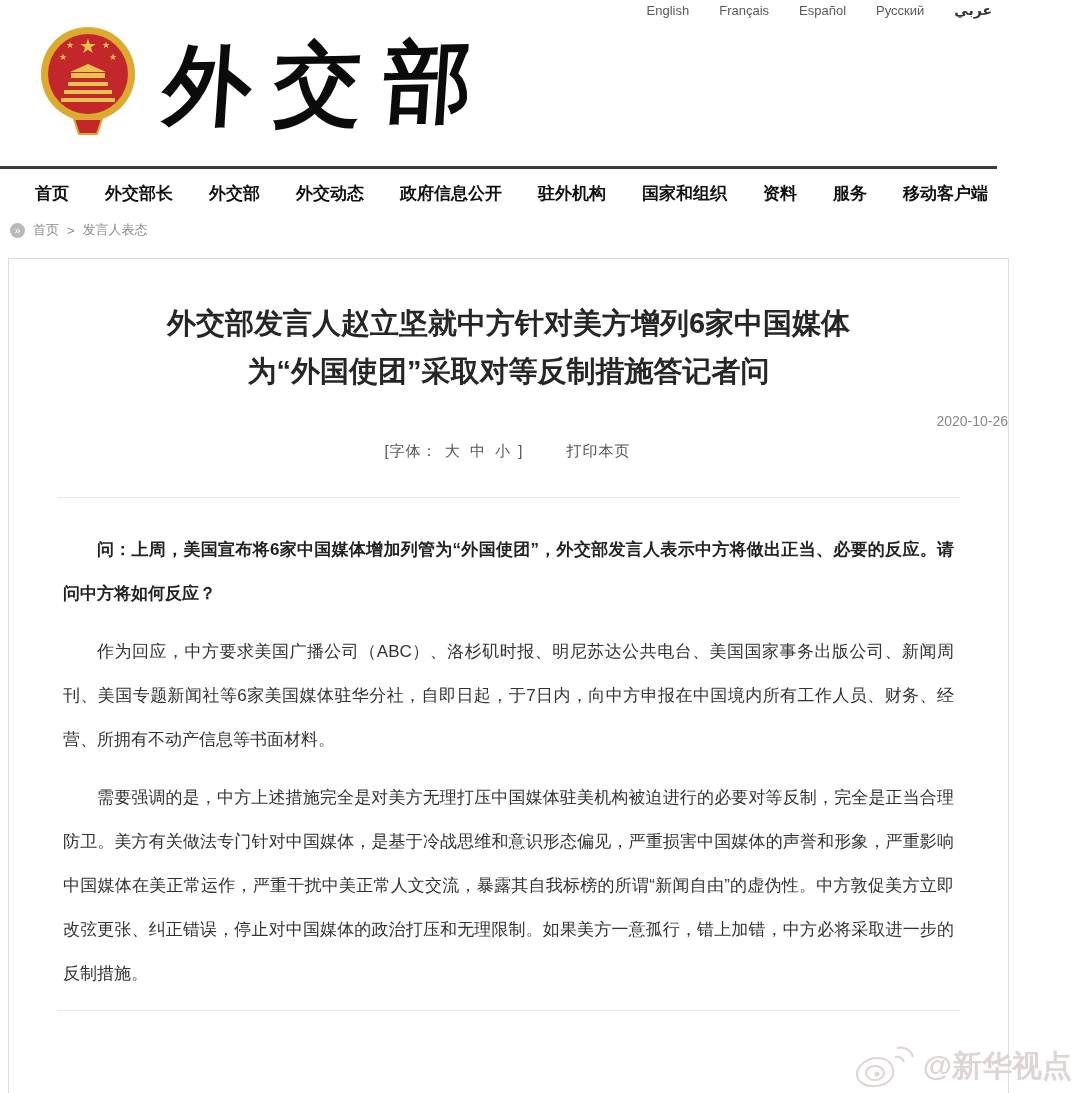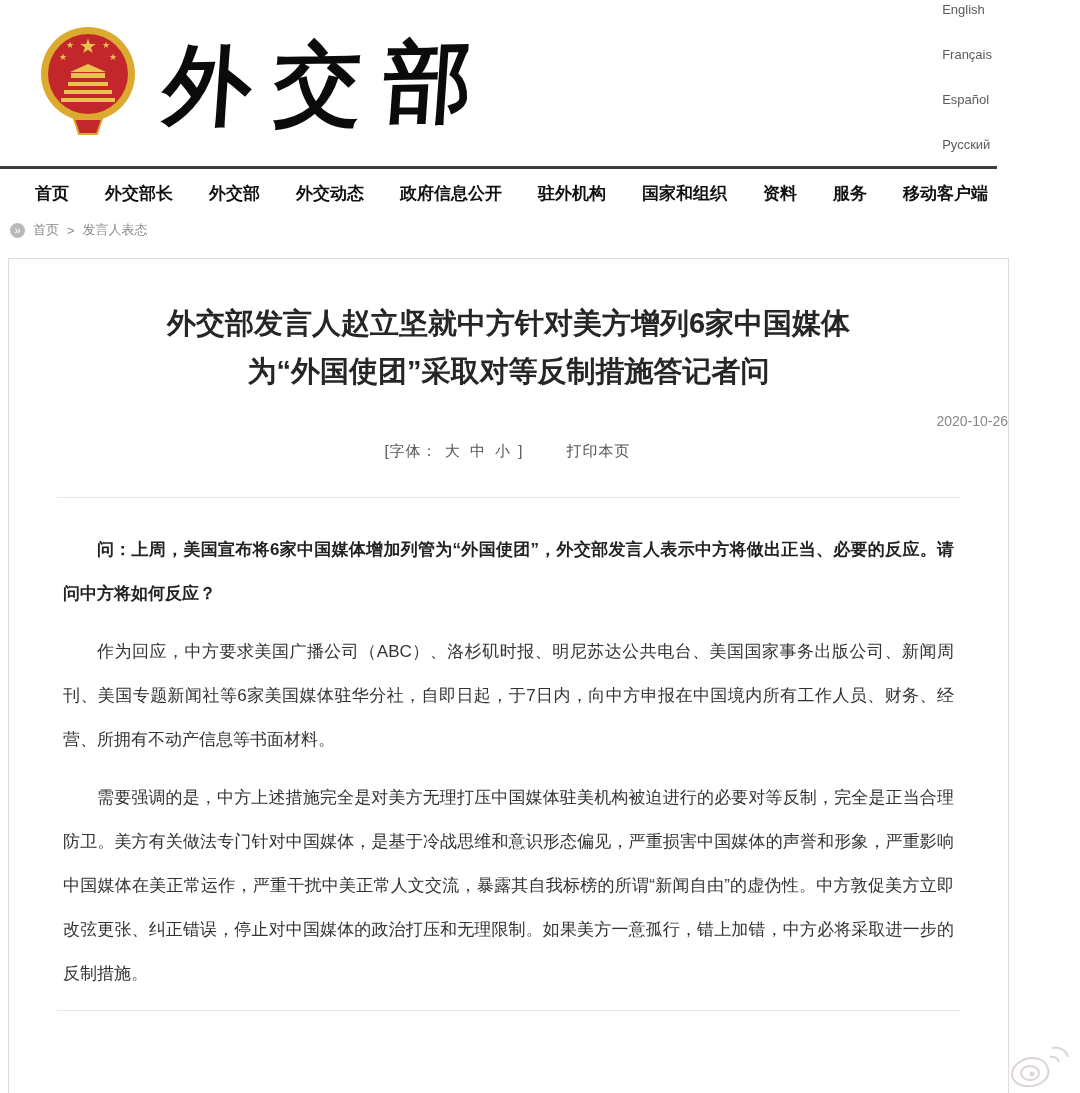--- a/index.html
+++ b/index.html
@@ -8,22 +8,22 @@
     width: 1080px; height: 1093px;
     position: relative;
     overflow: hidden;
     font-family: "Liberation Sans", "DejaVu Sans", sans-serif;
     color: #333;
   }
 
   
   .lang-bar {
     position: absolute; top: 2px; right: 88px;
-    display: flex; gap: 30px; align-items: flex-start;
-    font-size: 13px; color: #5a5a5a; flex-direction: column;
+    display: flex; gap: 30px; align-items: flex-end;
+    font-size: 13px; color: #5a5a5a;
   }
   .lang-bar a { color: #5a5a5a; text-decoration: none; cursor: pointer; }
   .lang-bar a.lang-ar { font-weight: bold; color: #333; font-size: 14px; }
 
   
   .masthead {
     position: absolute; top: 24px; left: 38px;
     display: flex; align-items: flex-start; gap: 26px;
     cursor: pointer;
   }
@@ -192,13 +192,14 @@
 </main>
 
 <div class="watermark">
   <svg width="62" height="46" viewBox="0 0 62 46" xmlns="http://www.w3.org/2000/svg" fill="none" stroke="#ded4d4" stroke-width="2">
     <path d="M38 26 C40 34 33 42 21 43 C10 44 2 39 2 31 C2 23 12 15 22 15 C32 15 36 19 38 26 Z"></path>
     <ellipse cx="20" cy="30" rx="9" ry="7"></ellipse>
     <circle cx="22" cy="31" r="2.5" fill="#ded4d4" stroke="none"></circle>
     <path d="M40 14 C44 13 48 15 49 19"></path>
     <path d="M42 5 C49 3 56 7 58 14"></path>
   </svg>
+  <span>@新华视点</span>
 </div>
 
 </body></html>

